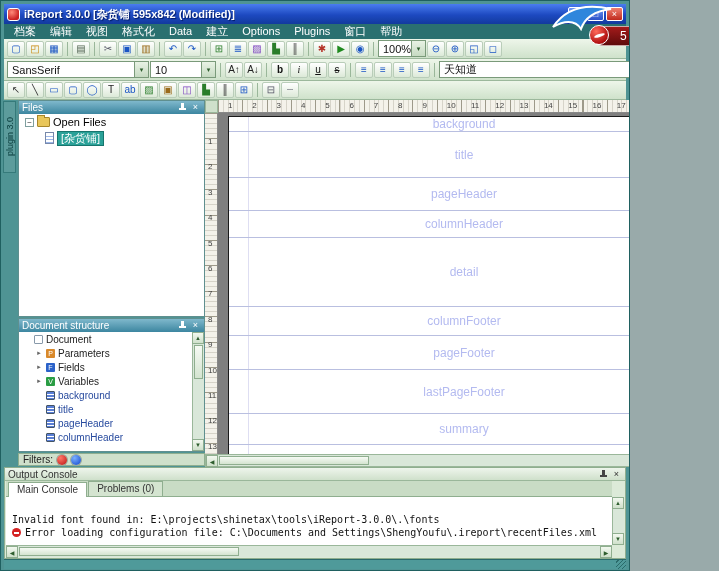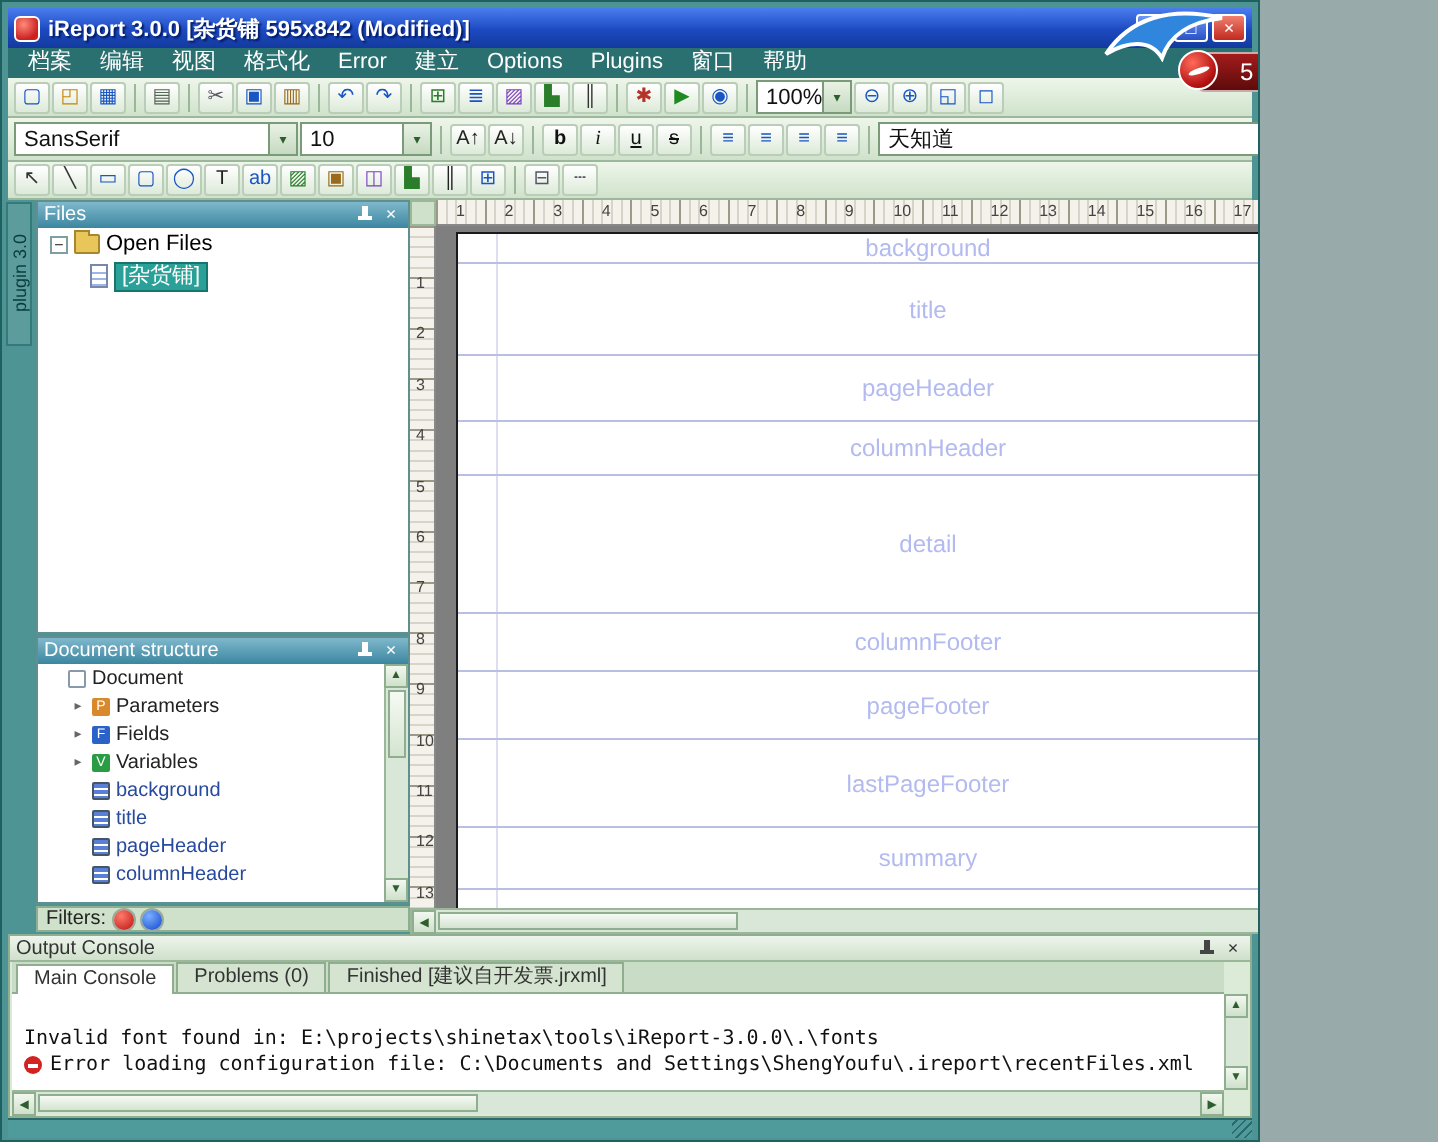--- a/index.html
+++ b/index.html
@@ -176,21 +176,21 @@
       <button class="wb max">□</button>
       <button class="wb close">×</button>
     </span>
   </div>
 
   <div class="menubar" id="menubar">
       <span class="menu-item">档案</span>
       <span class="menu-item">编辑</span>
       <span class="menu-item">视图</span>
       <span class="menu-item">格式化</span>
-      <span class="menu-item">Error</span>
+      <span class="menu-item">Data</span>
       <span class="menu-item">建立</span>
       <span class="menu-item">Options</span>
       <span class="menu-item">Plugins</span>
       <span class="menu-item">窗口</span>
       <span class="menu-item">帮助</span>
     </div>
 
   <div class="tb tb1" id="tb1">
       <button class="tb-icon">
         <span class="gi" style="color: rgb(26, 85, 196);">▢</span>
@@ -543,21 +543,20 @@
   <div class="console">
     <div class="phdr light">
       <span>Output Console</span>
       <span class="sp"></span>
       <span class="pin" style="color:#444"></span>
       <span class="pclose">×</span>
     </div>
     <div class="console-tabs" id="console-tabs">
         <span class="ctab active">Main Console</span>
         <span class="ctab">Problems (0)</span>
-        <span class="ctab">Finished [建议自开发票.jrxml]</span>
       </div>
     <div class="con-body" id="console-body">
         <div class="cline"><span class="ctext">Invalid font found in: E:\projects\shinetax\tools\iReport-3.0.0\.\fonts</span></div>
         <div class="cline"><span class="err-icon"></span><span class="ctext">Error loading configuration file: C:\Documents and Settings\ShengYoufu\.ireport\recentFiles.xml</span></div>
       </div>
     <div class="con-vscroll">
       <button class="sb-btn" style="top:0;right:0">▲</button>
       <button class="sb-btn" style="bottom:0;right:0">▼</button>
     </div>
     <div class="con-hscroll">

